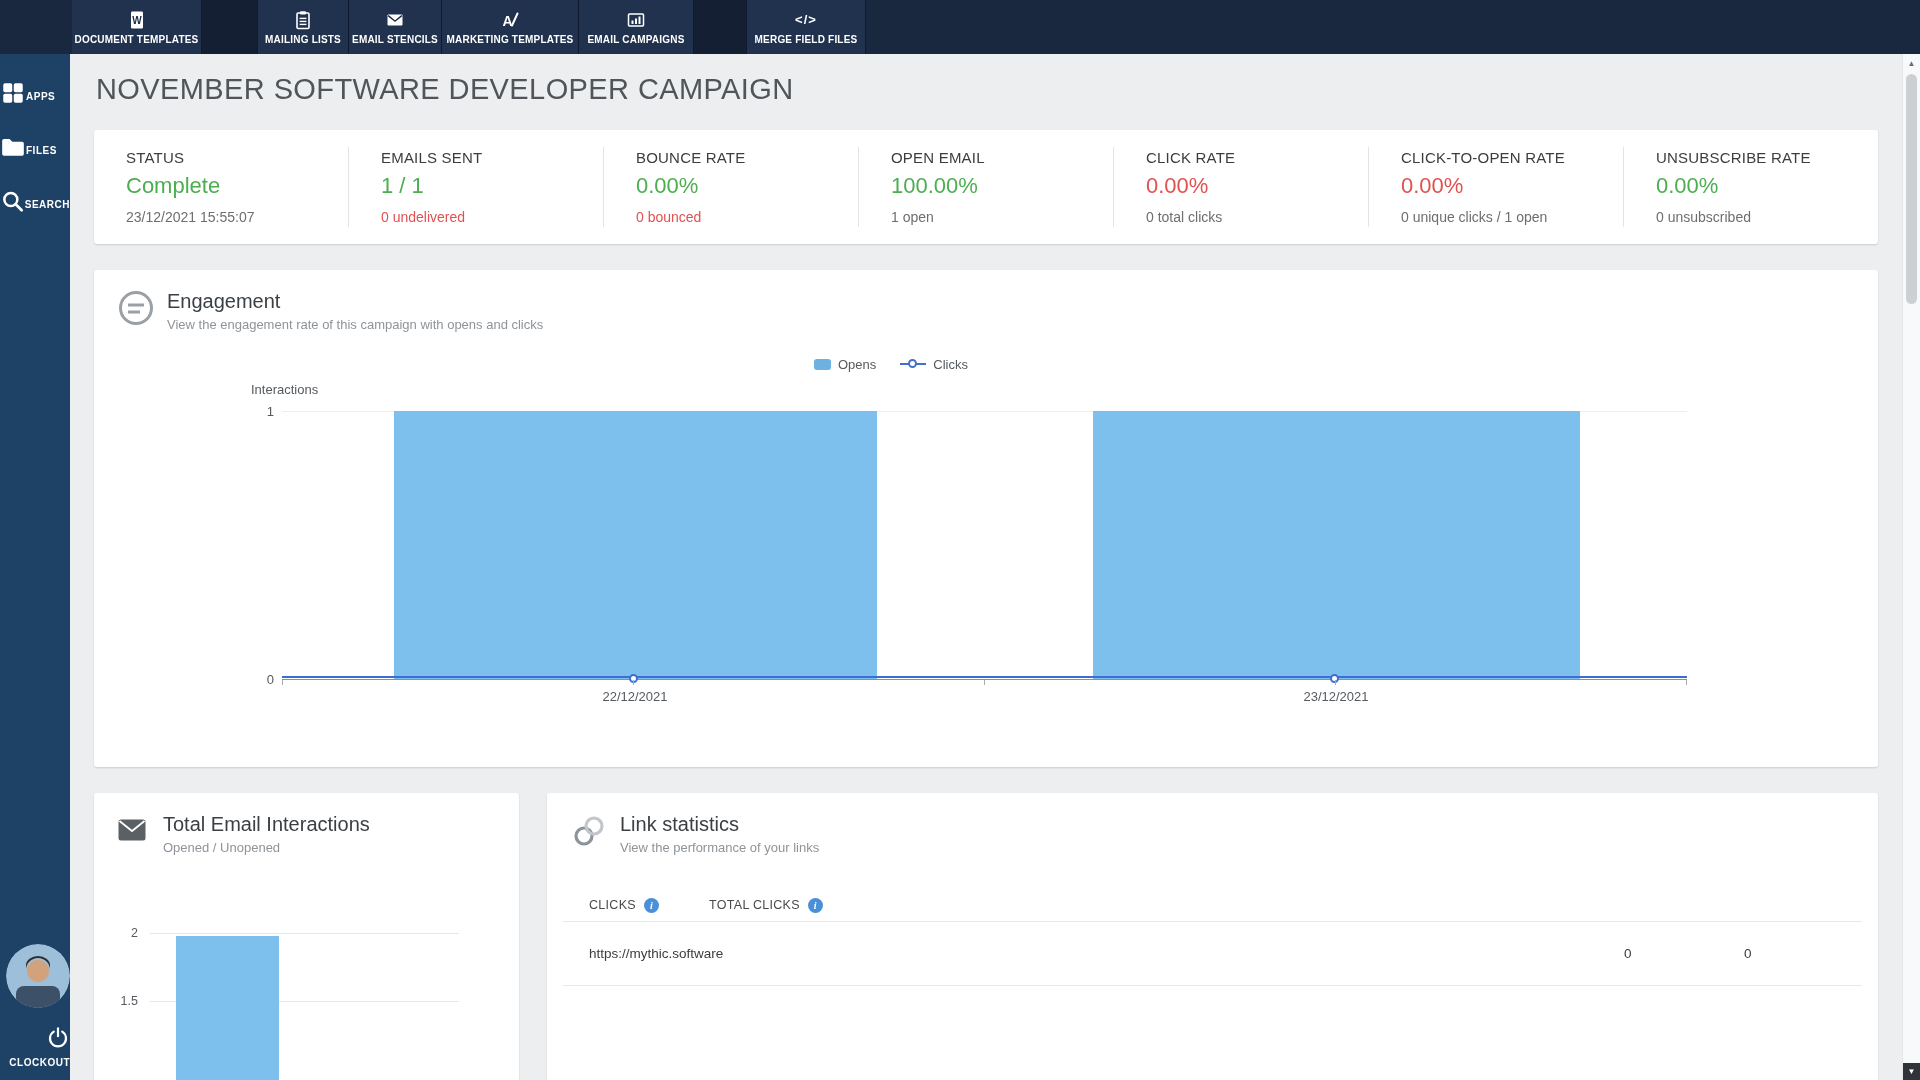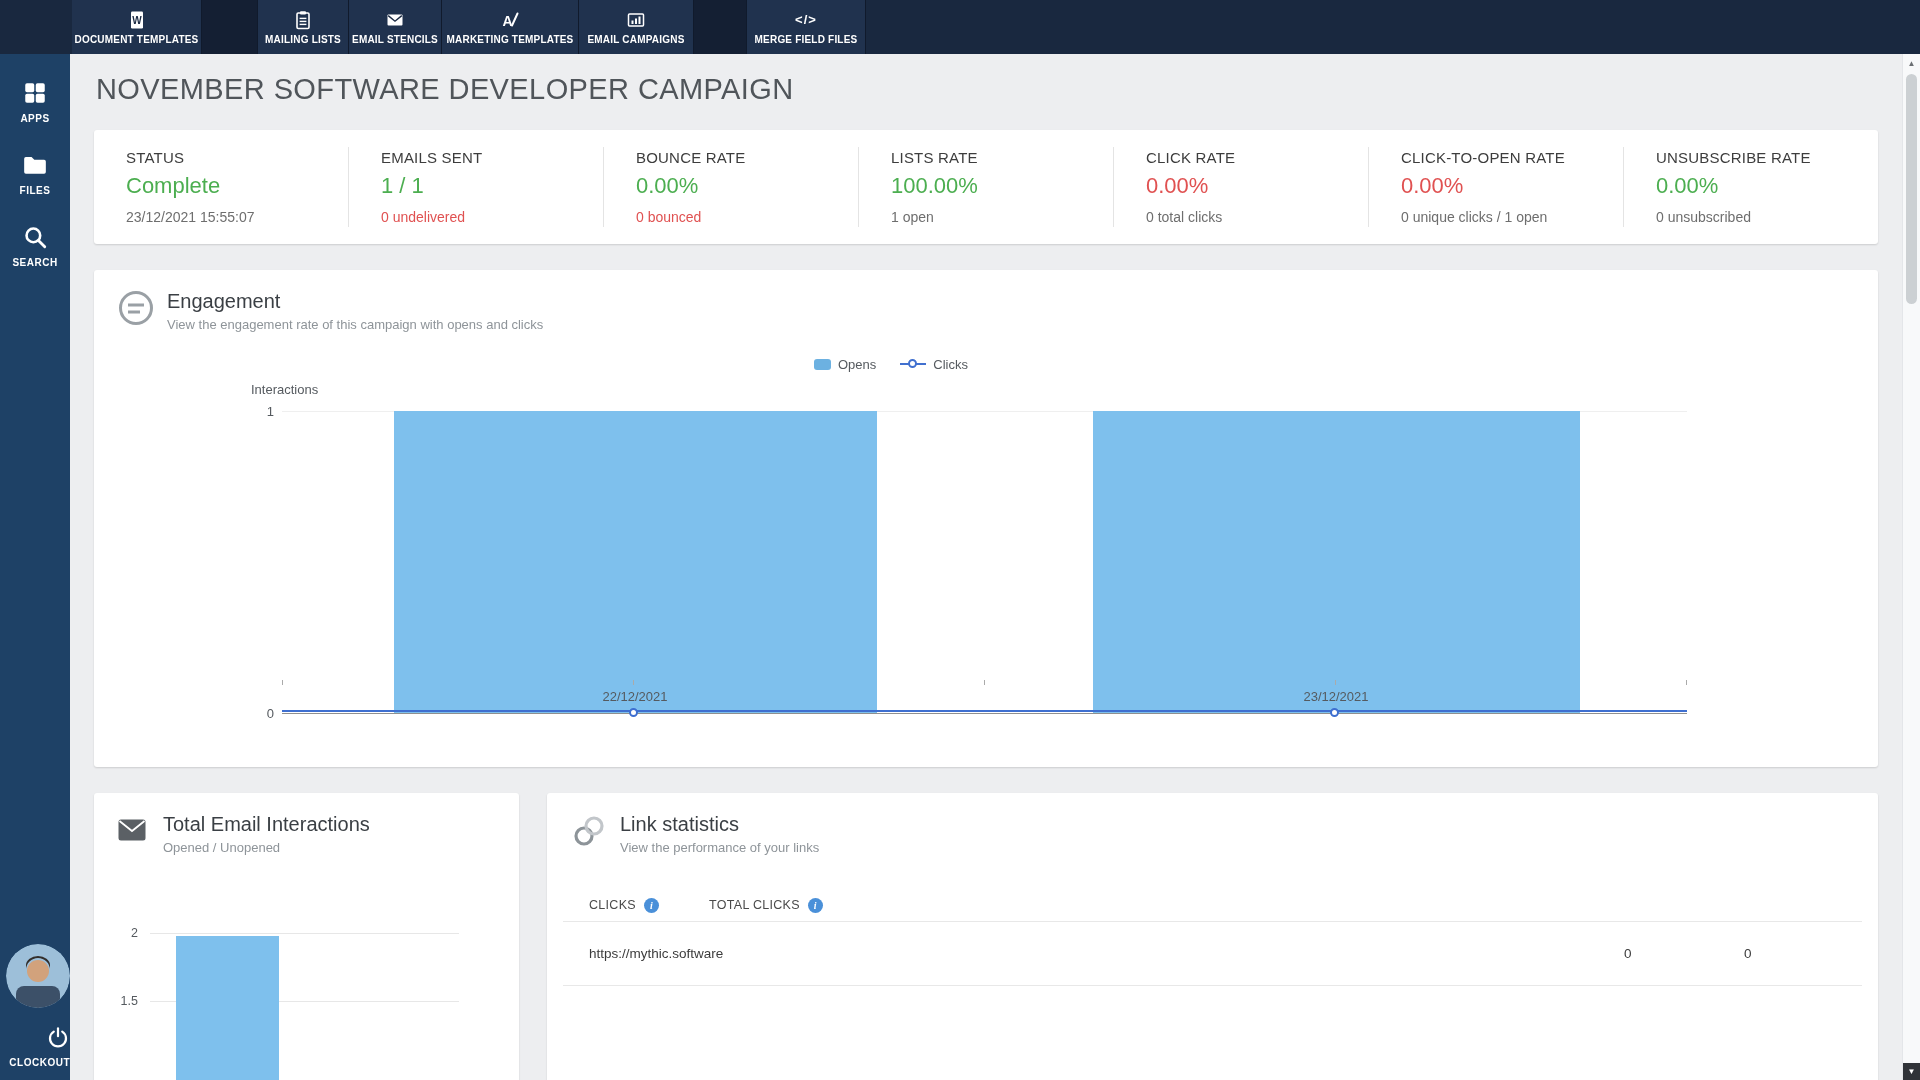--- a/index.html
+++ b/index.html
@@ -27,21 +27,21 @@
   }
   .tab-icon { width: 20px; height: 20px; display: block; }
   .code-glyph { color:#fff; font-size: 13px; font-weight: bold; line-height: 20px; letter-spacing:1px; }
 
   
   .sidebar {
     position: fixed; left: 0; top: 54px; width: 70px; height: 1026px;
     background: #1e4166; z-index: 20;
   }
   .side-item {
-    display: flex; flex-direction: column; align-items: center;
+    display: flex; flex-direction: row; align-items: center;
     padding: 14px 0; cursor: pointer;
   }
   .side-item:first-child { margin-top: 12px; }
   .side-label {
     color: #ffffff; font-size: 10px; font-weight: bold; letter-spacing: .5px; margin-top: 7px;
   }
   .side-icon { width: 26px; height: 26px; display:block; }
   .sidebar-bottom {
     position: absolute; bottom: 12px; left: 0; width: 100%;
     display: flex; flex-direction: column; align-items: flex-end;
@@ -83,21 +83,21 @@
     position: absolute; top: 85px; left: 0; right: 190px; height: 18px;
     display: flex; justify-content: center; align-items: center; gap: 24px;
   }
   .legend-item { display: flex; align-items: center; gap: 7px; font-size: 13px; color: #555a5f; }
   .swatch-opens { width: 17px; height: 11px; border-radius: 3px; background: #6cb1e1; }
   .clicks-mark { position: relative; width: 26px; height: 10px; }
   .clicks-mark .ln { position: absolute; top: 4px; left: 0; width: 26px; height: 2px; background: #4170cf; }
   .clicks-mark .dot { position: absolute; top: 0; left: 8px; width: 9px; height: 9px; border: 2px solid #4170cf; background: #fff; border-radius: 50%; }
 
   .plot {
-    position: absolute; left: 188px; top: 141px; width: 1405px; height: 303px;
+    position: absolute; left: 188px; top: 141px; width: 1405px; height: 269px;
     border-bottom: 1px solid #8f8f8f;
   }
   .plot::before { content: ""; position: absolute; left: 0; right: 0; top: 0; height: 1px; background: #efefef; }
   .axis-ylabel { position: absolute; left: -31px; top: -29px; font-size: 13px; color: #555a5f; }
   .ytick { position: absolute; left: -28px; width: 20px; text-align: right; font-size: 13px; color: #555a5f; }
   .ytick.t1 { top: -7px; }
   .ytick.t0 { bottom: -8px; }
   .bar { position: absolute; top: 0; bottom: 0; background: #7ec0ed; }
   .bar1 { left: 112px; width: 483px; }
   .bar2 { left: 811px; width: 487px; }
@@ -270,21 +270,21 @@
       <div class="stat-label">EMAILS SENT</div>
       <div class="stat-value green">1 / 1</div>
       <div class="stat-sub red">0 undelivered</div>
     </div>
     <div class="stat">
       <div class="stat-label">BOUNCE RATE</div>
       <div class="stat-value green">0.00%</div>
       <div class="stat-sub red">0 bounced</div>
     </div>
     <div class="stat">
-      <div class="stat-label">LISTS RATE</div>
+      <div class="stat-label">OPEN EMAIL</div>
       <div class="stat-value green">100.00%</div>
       <div class="stat-sub">1 open</div>
     </div>
     <div class="stat">
       <div class="stat-label">CLICK RATE</div>
       <div class="stat-value red">0.00%</div>
       <div class="stat-sub">0 total clicks</div>
     </div>
     <div class="stat">
       <div class="stat-label">CLICK-TO-OPEN RATE</div>

